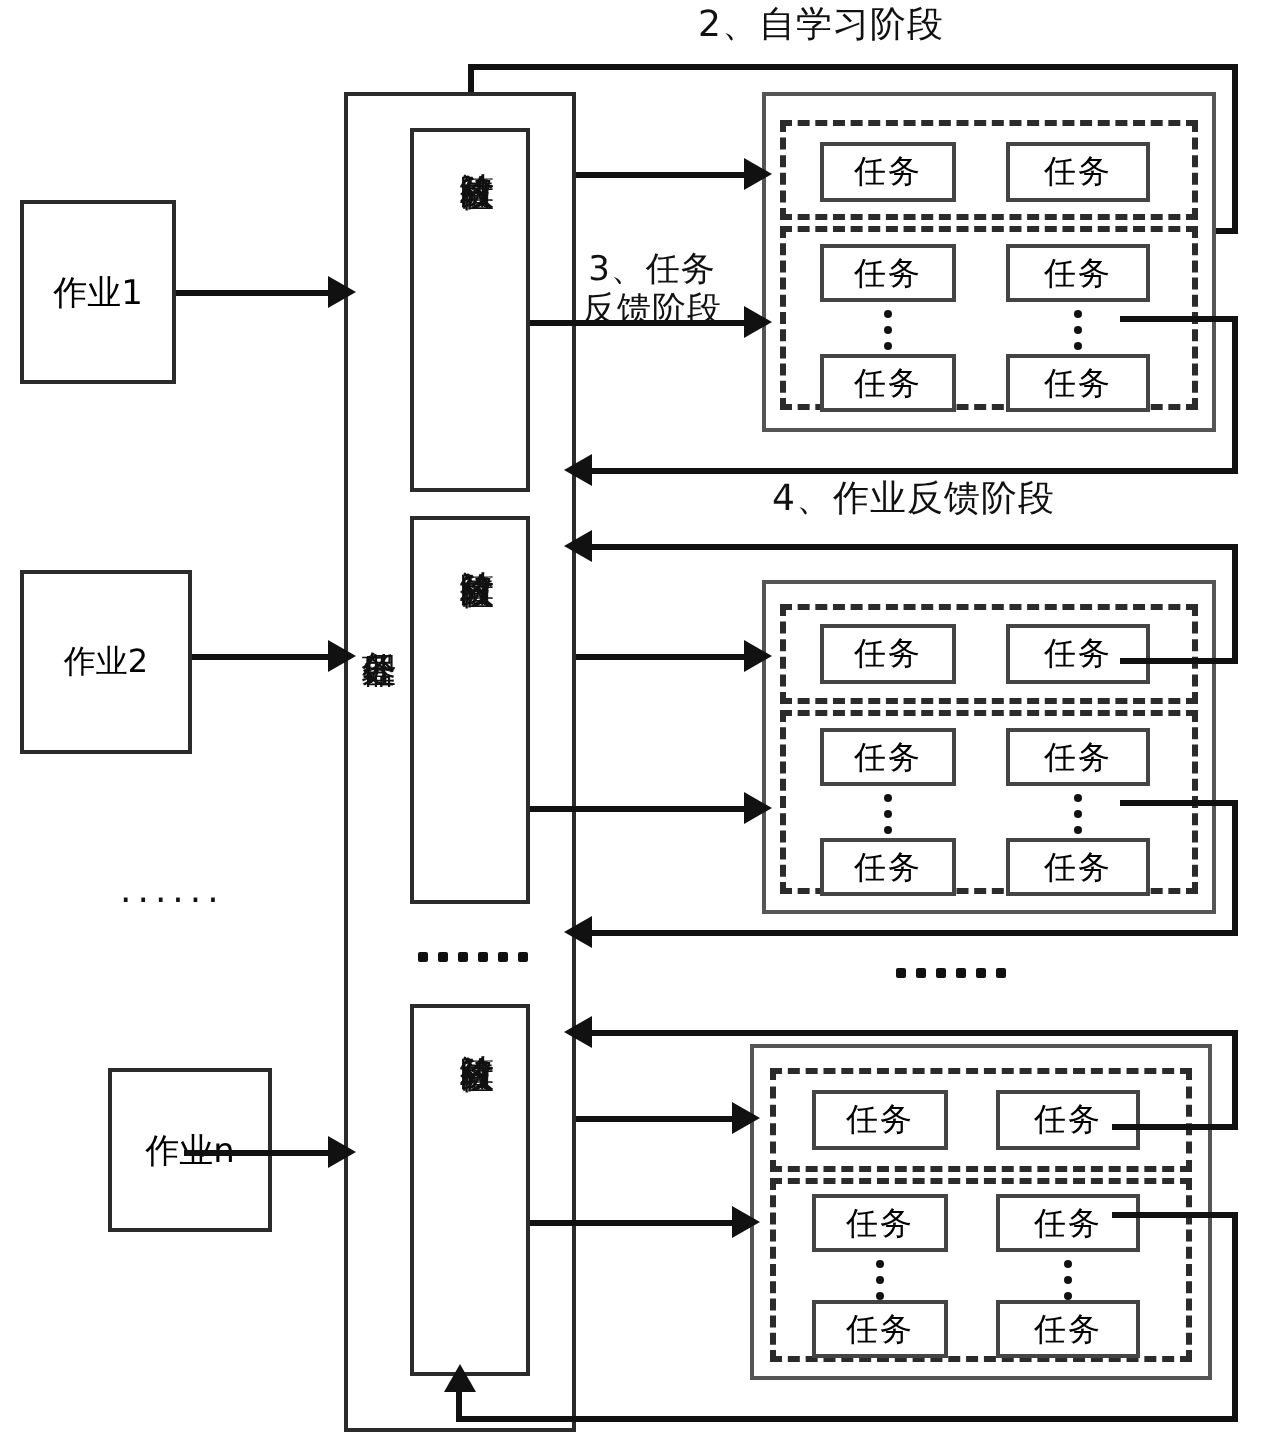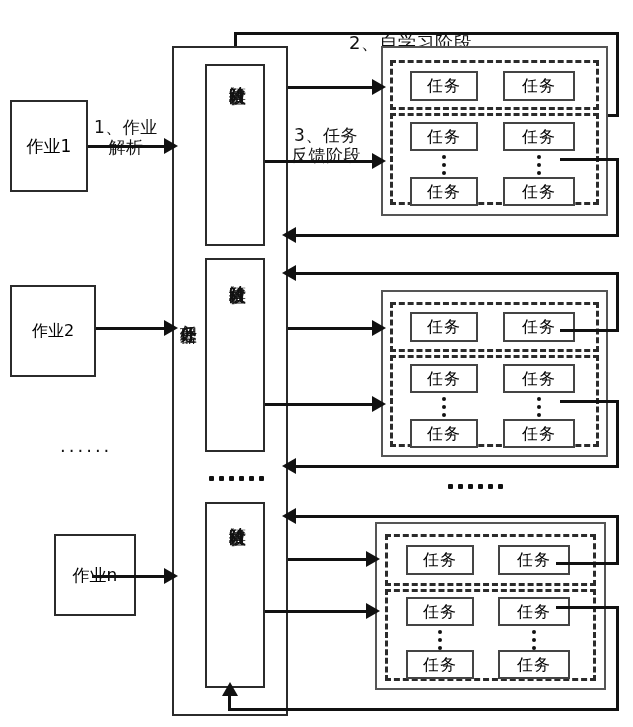--- a/index.html
+++ b/index.html
@@ -124,21 +124,21 @@
     width:4px;height:4px;
     background:#111;
     border-radius:50%;
   }
 </style>
 </head>
 <body>
 
 <div id="stage">
 
-  <div class="label" style="left:349px; top:3px; font-size:18px;margin-top:30px;">2、自学习阶段</div>
+  <div class="label" style="left:349px; top:3px; font-size:18px;">2、自学习阶段</div>
 
   <div class="hline" style="left:234px; top:32px; width:385px;"></div>
   <div class="vline" style="left:616px; top:32px; height:85px;"></div>
   <div class="vline" style="left:234px; top:32px; height:32px;"></div>
   <div class="arr arr-d" style="left:228px; top:58px;"></div>
 
   <div class="hline" style="left:560px; top:114px; width:59px;"></div>
 
   <div class="box" style="left:172px; top:46px; width:116px; height:670px; border-color:#2b2b2b;"></div>
   <div class="label vert" style="left:176px; top:312px; width:22px;">任务处理器</div>
@@ -167,22 +167,20 @@
   <div class="box" style="left:10px; top:285px; width:86px; height:92px; font-size:16px;">
     <span>作业2</span>
   </div>
   <div class="label" style="left:60px; top:436px; font-size:18px; letter-spacing:3px;">......</div>
   <div class="box" style="left:10px; top:534px; width:82px; height:82px; font-size:17px;margin-left:44px;">
     <span>作业n</span>
   </div>
 
   <div class="hline" style="left:88px; top:145px; width:82px;"></div>
   <div class="arr arr-r" style="left:164px; top:138px;"></div>
-  <div class="label" style="left:94px; top:118px; text-align:center;">1、作业
-解析</div>
 
   <div class="hline" style="left:96px; top:327px; width:74px;"></div>
   <div class="arr arr-r" style="left:164px; top:320px;"></div>
 
   <div class="hline" style="left:92px; top:575px; width:78px;"></div>
   <div class="arr arr-r" style="left:164px; top:568px;"></div>
 
   <div class="label" style="left:291px; top:126px; text-align:center;">3、任务
 反馈阶段</div>
 
@@ -222,20 +220,21 @@
   <div class="hline" style="left:288px; top:86px; width:90px;"></div>
   <div class="arr arr-r" style="left:372px; top:79px;"></div>
   <div class="hline" style="left:265px; top:160px; width:113px;"></div>
   <div class="arr arr-r" style="left:372px; top:153px;"></div>
 
   <div class="vline" style="left:616px; top:158px; height:77px;"></div>
   <div class="hline" style="left:560px; top:158px; width:59px;"></div>
 
   <div class="hline" style="left:288px; top:234px; width:331px;"></div>
   <div class="arr arr-l" style="left:282px; top:227px;"></div>
+  <div class="label" style="left:386px; top:240px; font-size:18px;">4、作业反馈阶段</div>
 
   <div class="outer-group" style="left:381px; top:290px; width:227px; height:167px;"></div>
   <div class="dash-group" style="left:390px; top:302px; width:209px; height:50px;"></div>
   <div class="task" style="left:410px; top:312px; width:68px; height:30px;">
     <span>任务</span>
   </div>
   <div class="task" style="left:503px; top:312px; width:72px; height:30px;">
     <span>任务</span>
   </div>
 

